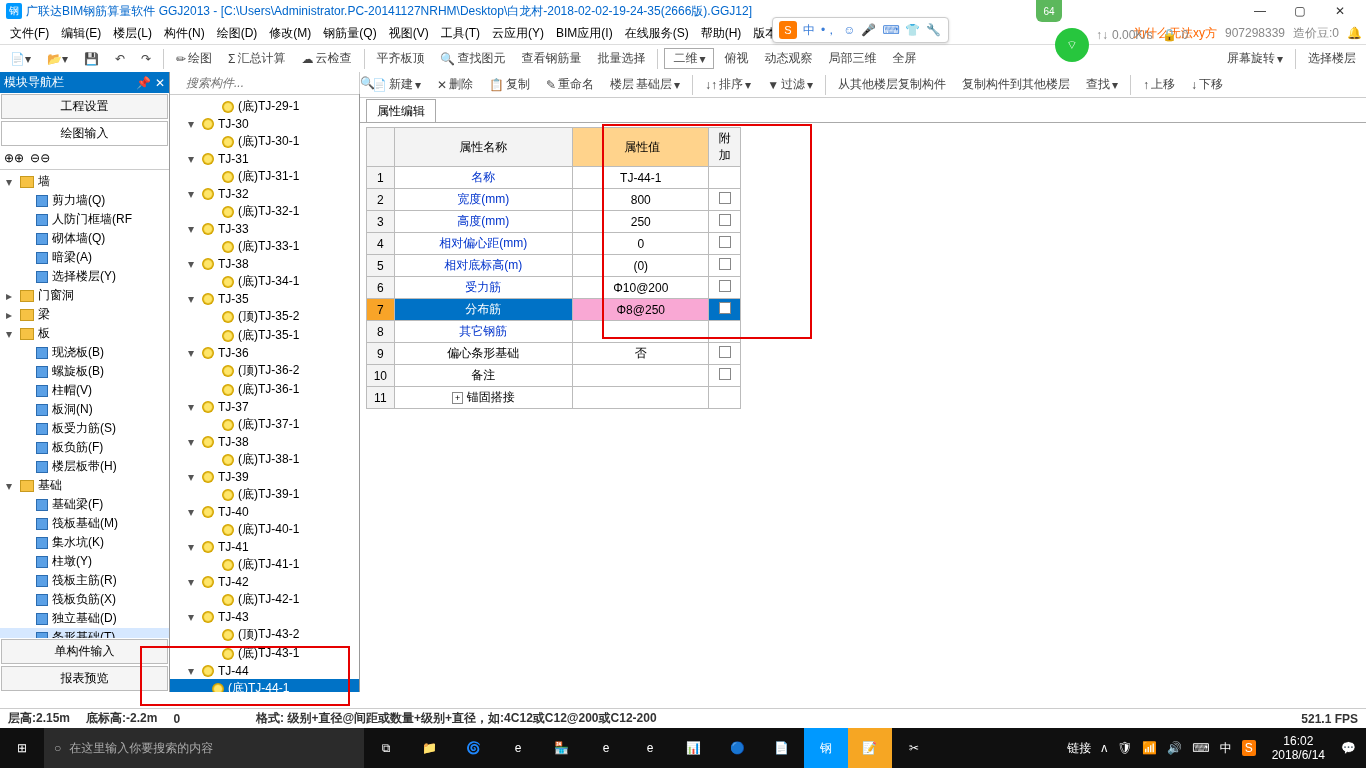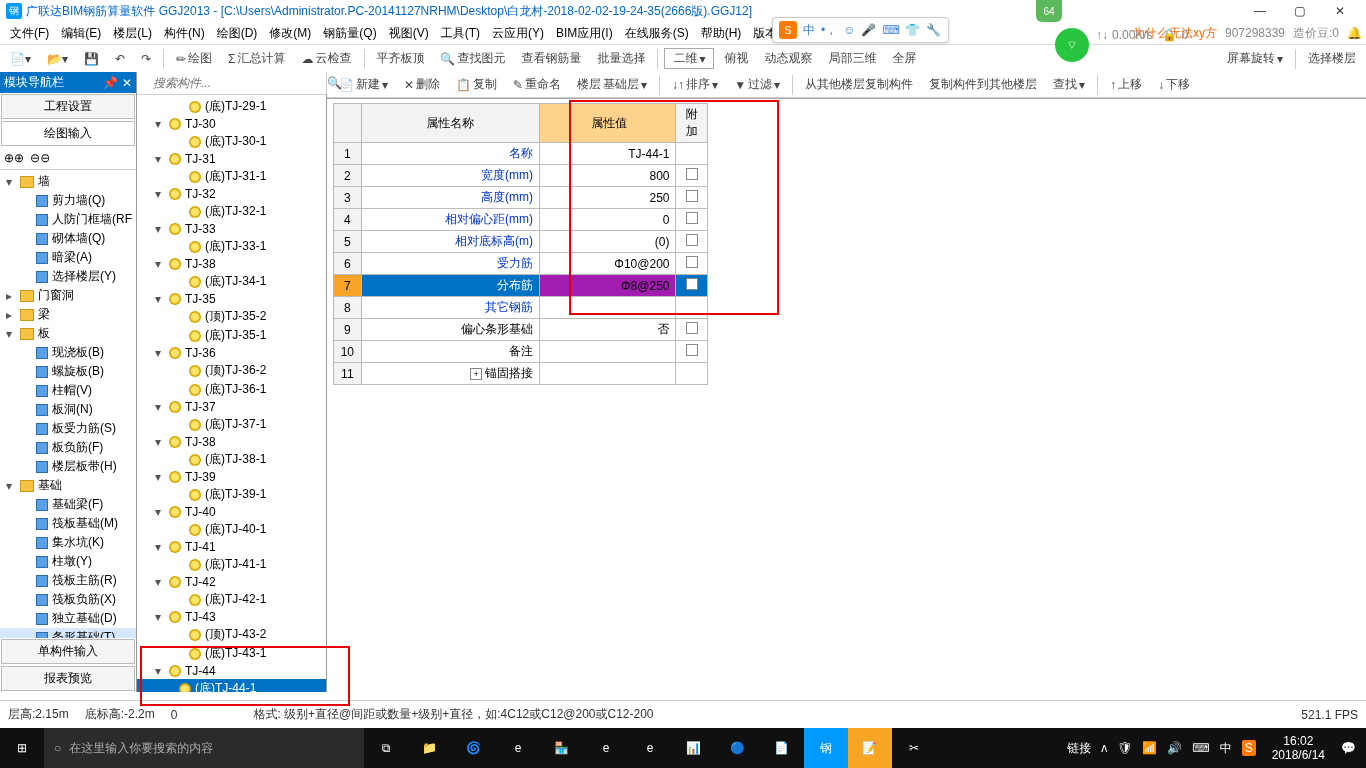--- a/index.html
+++ b/index.html
@@ -8,21 +8,21 @@
 .titlebar .app-icon { width: 16px; height: 16px; background: #0099ff; border-radius: 2px; margin-right: 4px; display: flex; align-items: center; justify-content: center; color: #fff; font-size: 10px; }
 .titlebar .spacer { flex: 1; }
 .titlebar .winbtn { width: 40px; height: 22px; display: flex; align-items: center; justify-content: center; color: #333; }
 .menubar { height: 22px; display: flex; align-items: center; padding: 0 4px; gap: 2px; }
 .menubar .mitem { padding: 2px 6px; }
 .menubar .right-info { margin-left: auto; display: flex; align-items: center; gap: 8px; color: #888; }
 .toolbar1 { height: 28px; display: flex; align-items: center; gap: 4px; padding: 2px 4px; border-top: 1px solid #ddd; }
 .tool-btn { padding: 2px 6px; display: flex; align-items: center; gap: 2px; color: #444; }
 .sep { width: 1px; height: 20px; background: #ccc; margin: 0 2px; }
 .main { display: flex; height: 620px; }
-.nav-panel { width: 137px; border-right: 1px solid #999; display: flex; flex-direction: column; justify-content: center; }
+.nav-panel { width: 170px; border-right: 1px solid #999; display: flex; flex-direction: column; justify-content: center; }
 .nav-header { background: #0072c6; color: #fff; padding: 2px 4px; display: flex; align-items: center; justify-content: space-between; }
 .nav-btn { text-align: center; padding: 3px 0; border: 1px solid #bbb; background: #f5f5f5; margin: 1px; }
 .nav-btn.sel { background: #fff; }
 .nav-tools { padding: 4px; border-bottom: 1px solid #ccc; display:flex; gap:6px; }
 .nav-tree { flex: 1; overflow: auto; padding: 2px 0; }
 .nav-tree .node { padding: 1px 4px 1px 20px; white-space: nowrap; display: flex; align-items: center; gap: 4px; }
 .nav-tree .node.d1 { padding-left: 6px; }
 .nav-tree .node.d2 { padding-left: 22px; }
 .nav-tree .node.sel { background: #d6e8ff; }
 .nav-tree .ic-folder { width: 14px; height: 12px; background: #f6c244; border: 1px solid #c89a1f; }
@@ -35,34 +35,34 @@
 .comp-tree { flex: 1; overflow: auto; padding: 2px 0; position: relative; }
 .comp-tree .cnode { padding: 1px 2px 1px 18px; white-space: nowrap; display: flex; align-items: center; gap: 4px; }
 .comp-tree .cnode.d2 { padding-left: 38px; }
 .comp-tree .cnode.sel { background: #0072c6; color: #fff; padding-left: 28px; }
 .gear { width: 12px; height: 12px; border-radius: 50%; background: radial-gradient(circle,#ffe66a 40%,#d4a500 60%); display: inline-block; }
 .right-panel { flex: 1; display: flex; flex-direction: column; }
 .prop-toolbar { height: 26px; display: flex; align-items: center; gap: 4px; padding: 0 6px; border-bottom: 1px solid #ccc; }
 .prop-tab { display: inline-block; padding: 3px 10px; border: 1px solid #aaa; border-bottom: none; background: #fff; margin-left: 6px; position: relative; top: 1px; }
 .prop-table-wrap { padding: 4px 6px; position: relative; }
 .prop-table { border-collapse: collapse; width: 375px; }
-.prop-table th, .prop-table td { border: 1px solid #bbb; padding: 2px 6px; height: 19px; text-align: right; }
+.prop-table th, .prop-table td { border: 1px solid #bbb; padding: 2px 6px; height: 19px; text-align: center; }
 .prop-table th { background: #f3f3f3; text-align: center; font-weight: normal; }
 .prop-table th.val { background: #ffd38c; padding-left: 9px; }
 .prop-table .rownum { width: 22px; text-align: center; background: #f3f3f3; }
 .prop-table tr.sel td { background: #0072c6; color: #fff; }
 .prop-table tr.sel .rownum { background: #f8a428; color: #000; }
-.prop-table tr.sel td.val { background: #a21caf; color: #000; }
+.prop-table tr.sel td.val { background: #f9a8d4; color: #000; }
 .prop-table td.namecol { color: #0033cc; width: 170px; }
 .prop-table td.namecol.plain { color: #000; }
 .prop-table td.val { width: 130px; }
 .prop-table td.chk { width: 30px; text-align: center; }
 .prop-table td.chk .box { display: inline-block; width: 12px; height: 12px; border: 1px solid #888; background: #fff; }
 .red-box-a { position: absolute; border: 2px solid #e60000; pointer-events: none; }
-.statusbar { position: absolute; bottom: 40px; left: 0; right: 0; height: 28px; border-top: 1px solid #ccc; display: flex; align-items: center; padding: 0 8px; gap: 16px; font-size: 11px; color: #333; }
+.statusbar { position: absolute; bottom: 40px; left: 0; right: 0; height: 20px; border-top: 1px solid #ccc; display: flex; align-items: center; padding: 0 8px; gap: 16px; font-size: 11px; color: #333; font-weight: bold; }
 .statusbar .r { margin-left: auto; text-align: center; }
 .taskbar { position: absolute; bottom: 0; left: 0; right: 0; height: 40px; background: #101010; display: flex; align-items: center; color: #fff; }
 .taskbar .start { width: 44px; height: 40px; display: flex; align-items: center; justify-content: center; }
 .taskbar .search { flex: 0 0 320px; height: 40px; background: #2b2b2b; display: flex; align-items: center; padding: 0 10px; color: #aaa; gap: 8px; }
 .taskbar .ticon { width: 44px; height: 40px; display: flex; align-items: center; justify-content: center; }
 .taskbar .tray { margin-left: auto; display: flex; align-items: center; gap: 10px; padding: 0 10px; }
 .taskbar .clock { text-align: center; line-height: 1.2; font-size: 11px; padding: 0 6px; }
 .float-ime { position: absolute; top: 17px; left: 772px; height: 26px; background: #fff; border: 1px solid #ccc; border-radius: 4px; display: flex; align-items: center; padding: 0 6px; gap: 6px; box-shadow: 0 1px 3px rgba(0,0,0,0.15); z-index:30; }
 .float-ime .sogou { width: 18px; height: 18px; background: #ff7a00; border-radius: 3px; color: #fff; display: flex; align-items: center; justify-content: center; font-size: 11px; }
 .float-green { position: absolute; top: 28px; left: 1055px; width: 34px; height: 34px; background: #27c63e; border-radius: 50%; display:flex; align-items:center; justify-content:center; color:#fff; z-index:30; }
@@ -493,20 +493,21 @@
           <span>从其他楼层复制构件</span>
         </span>
       <span class="tool-btn">
           <span>复制构件到其他楼层</span>
         </span>
       <span class="tool-btn"><span>查找</span> ▾</span>
       <span class="sep"></span>
       <span class="tool-btn">↑ <span>上移</span></span>
       <span class="tool-btn">↓ <span>下移</span></span>
     </div>
+    <div><span class="prop-tab">属性编辑</span></div>
     <div class="prop-table-wrap" style="border-top:1px solid #aaa;">
       <table class="prop-table">
         <thead>
             <tr>
           <th></th>
           <th>属性名称</th>
           <th class="val">属性值</th>
           <th>附加</th>
         </tr>
           </thead>

